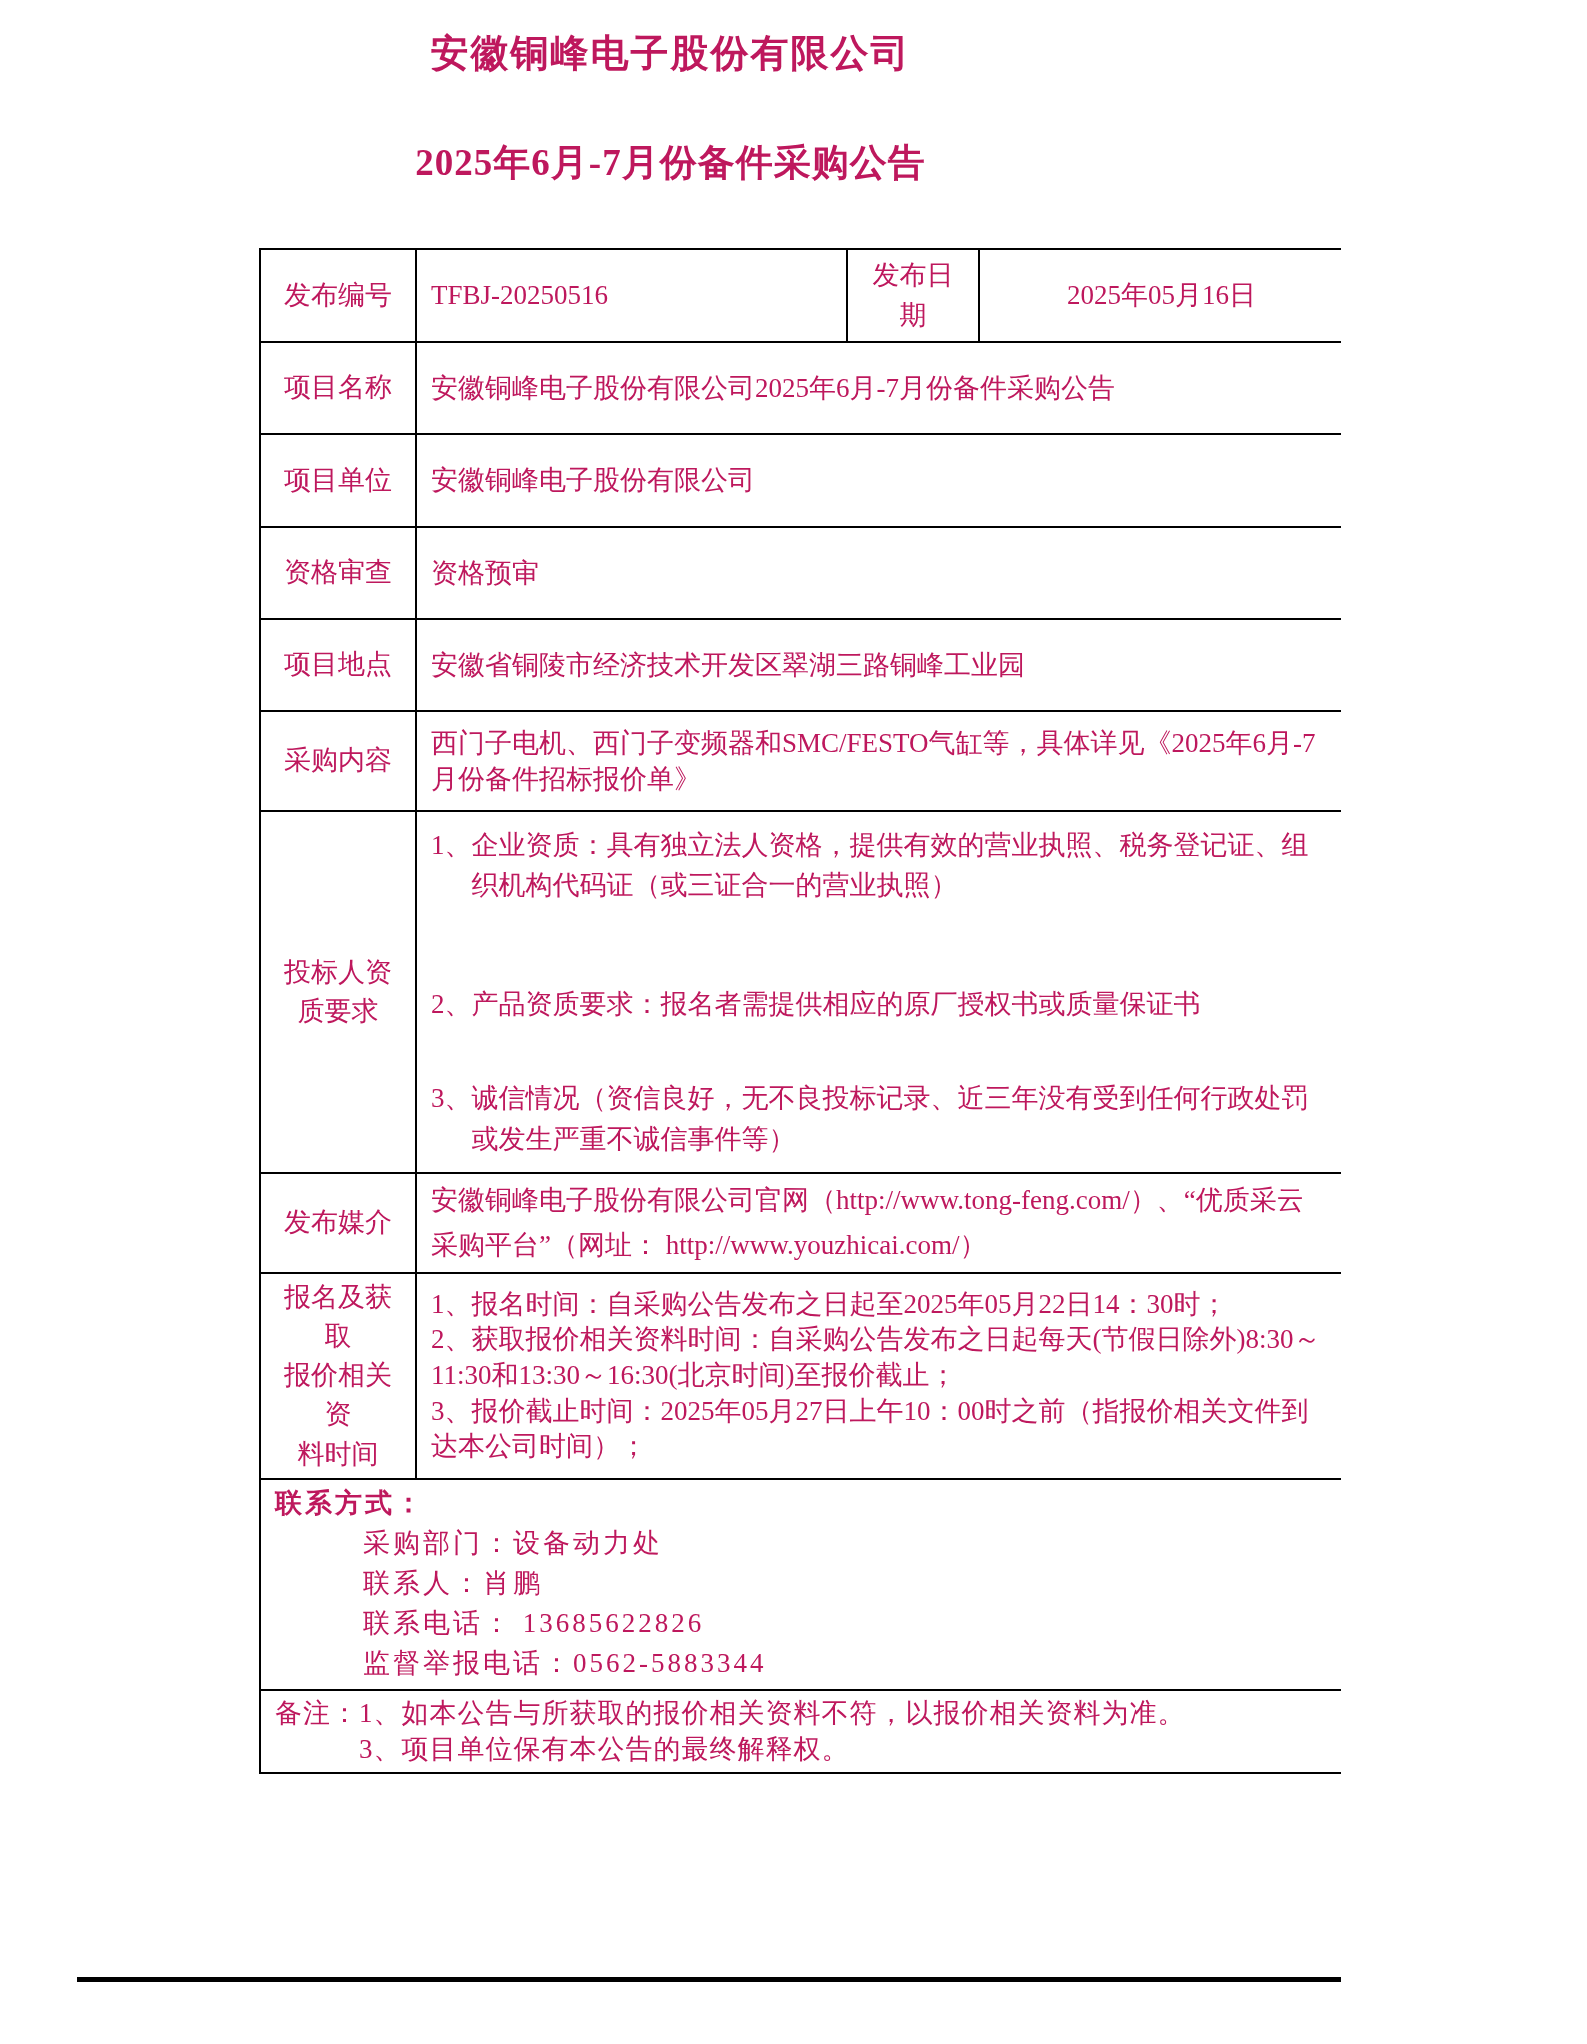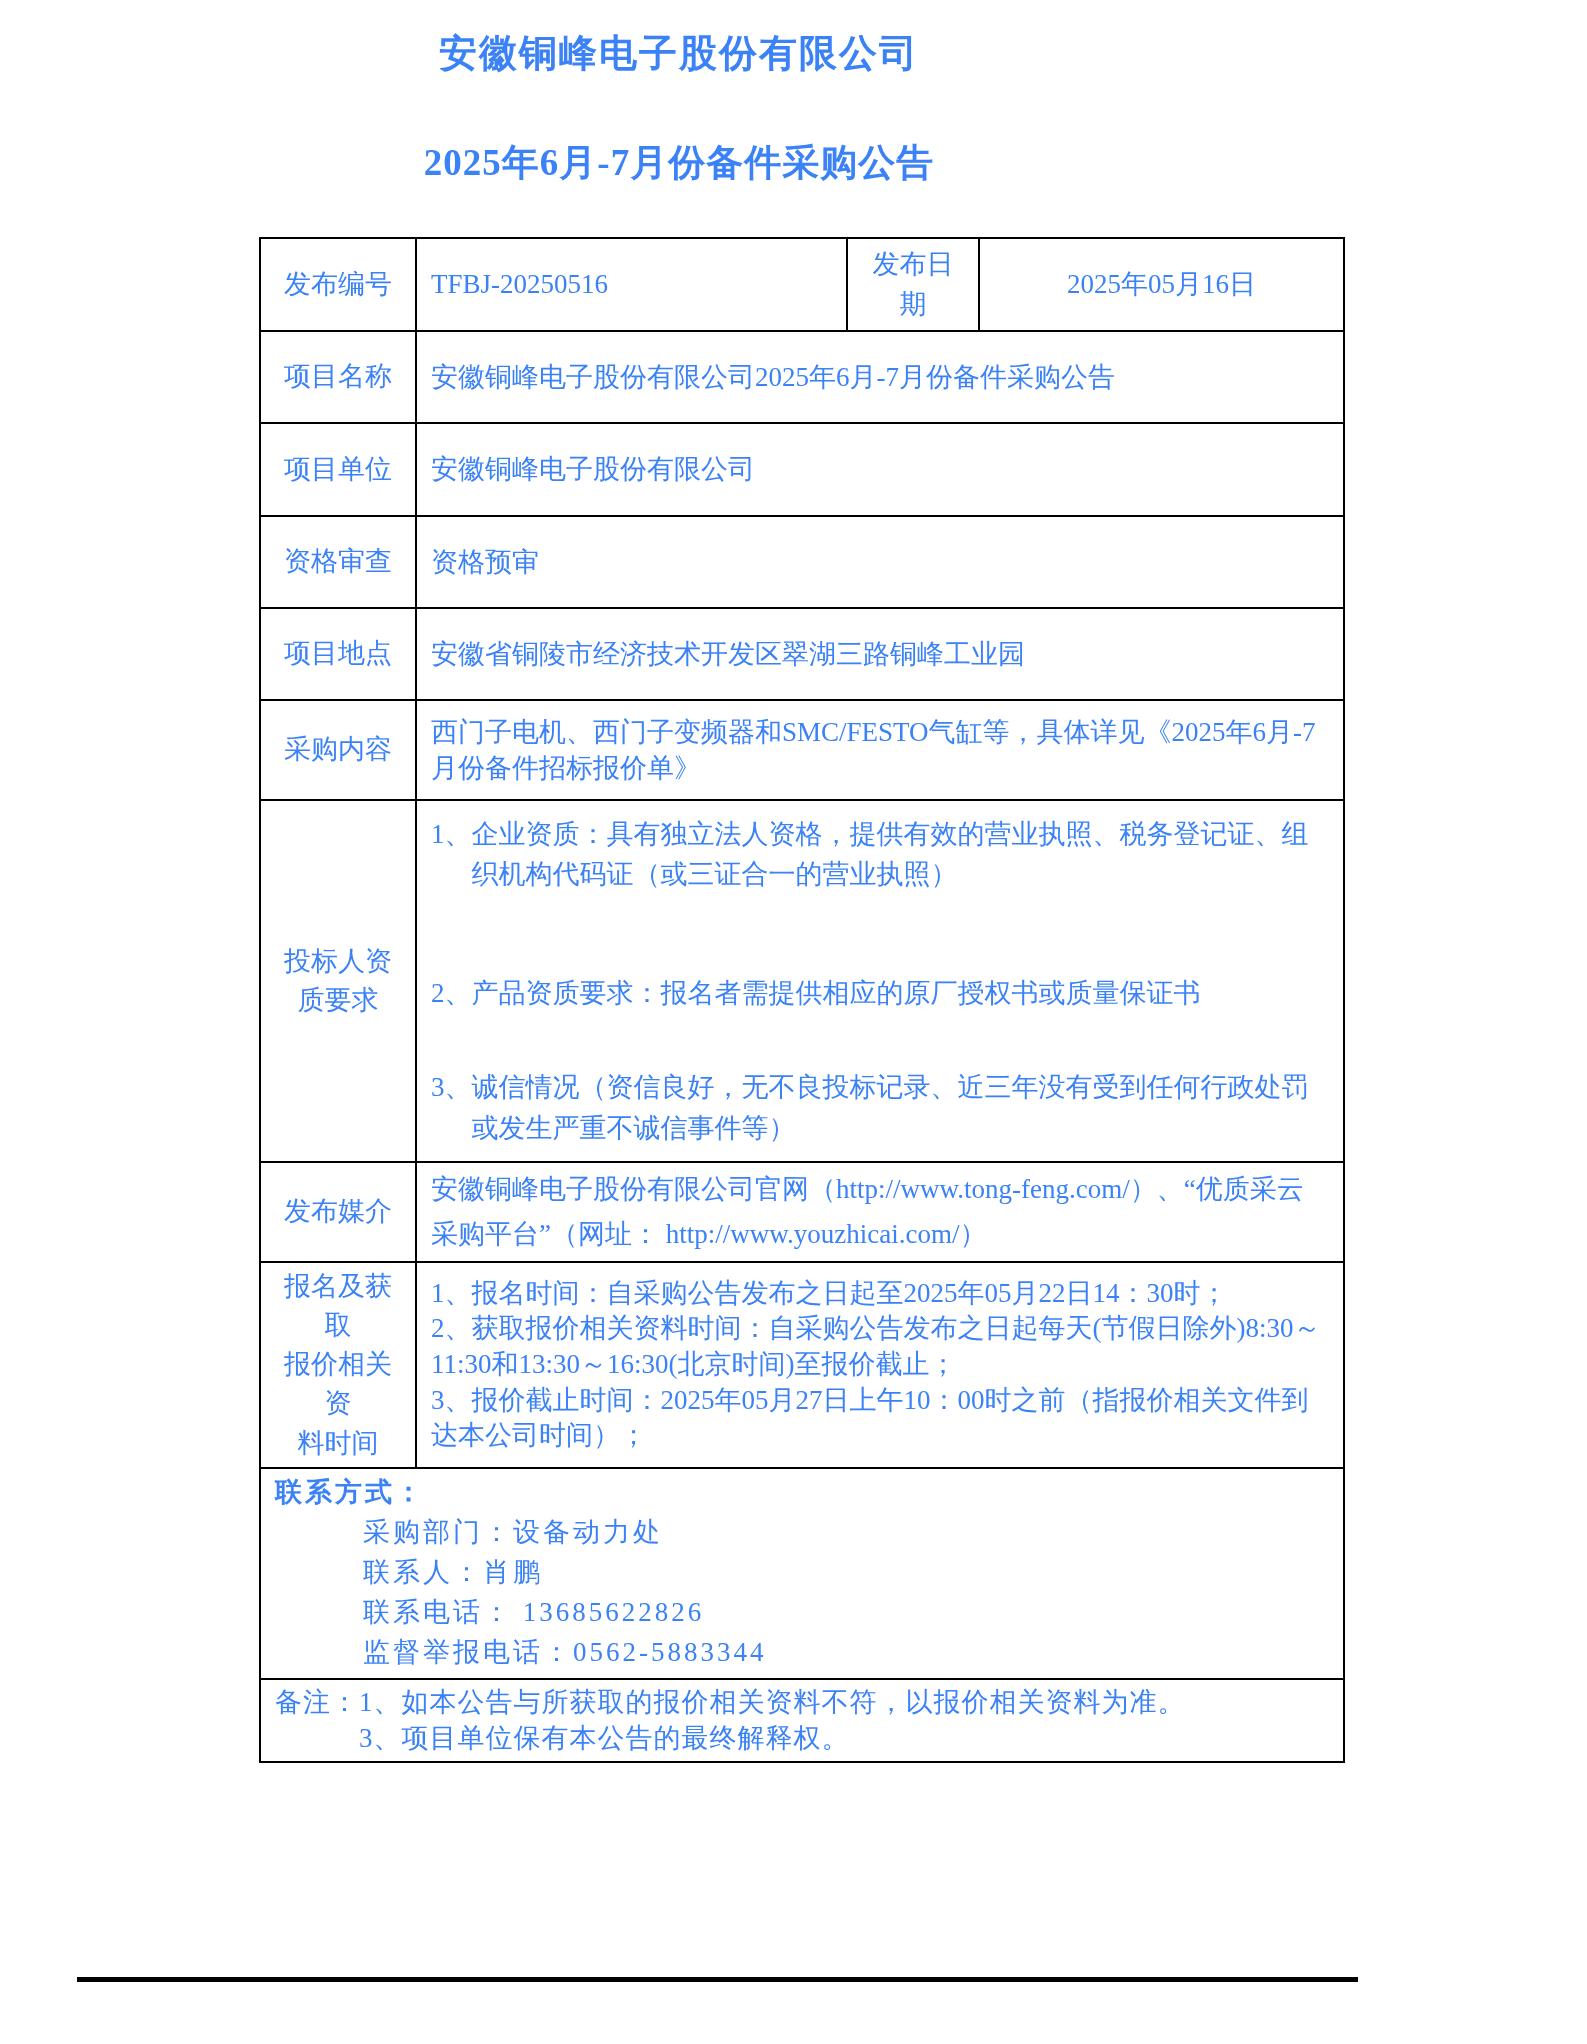--- a/index.html
+++ b/index.html
@@ -5,24 +5,23 @@
   html, body {
     margin: 0;
     padding: 0;
     background: #ffffff;
   }
   .sheet {
     position: relative;
     width: 1341px;
     height: 2044px;
     background: #ffffff;
-    color: #3b82f6;
+    color: #be185d;
     font-family: "Liberation Serif", serif;
     overflow: hidden;
-    padding-left: 17px;
   }
   .doc-title {
     position: absolute;
     top: 28px;
     left: 0;
     width: 100%;
     margin: 0;
     text-align: center;
     font-size: 38px;
     font-weight: bold;
@@ -35,21 +34,21 @@
     width: 100%;
     margin: 0;
     text-align: center;
     font-size: 37px;
     font-weight: bold;
     letter-spacing: 1px;
   }
   table.announcement {
     position: absolute;
     left: 259px;
-    top: 237px;
+    top: 248px;
     width: 1084px;
     border-collapse: collapse;
     table-layout: fixed;
   }
   table.announcement td, table.announcement th {
     border: 2px solid #000000;
     font-size: 27px;
     font-weight: normal;
     vertical-align: middle;
     padding: 4px 14px;

